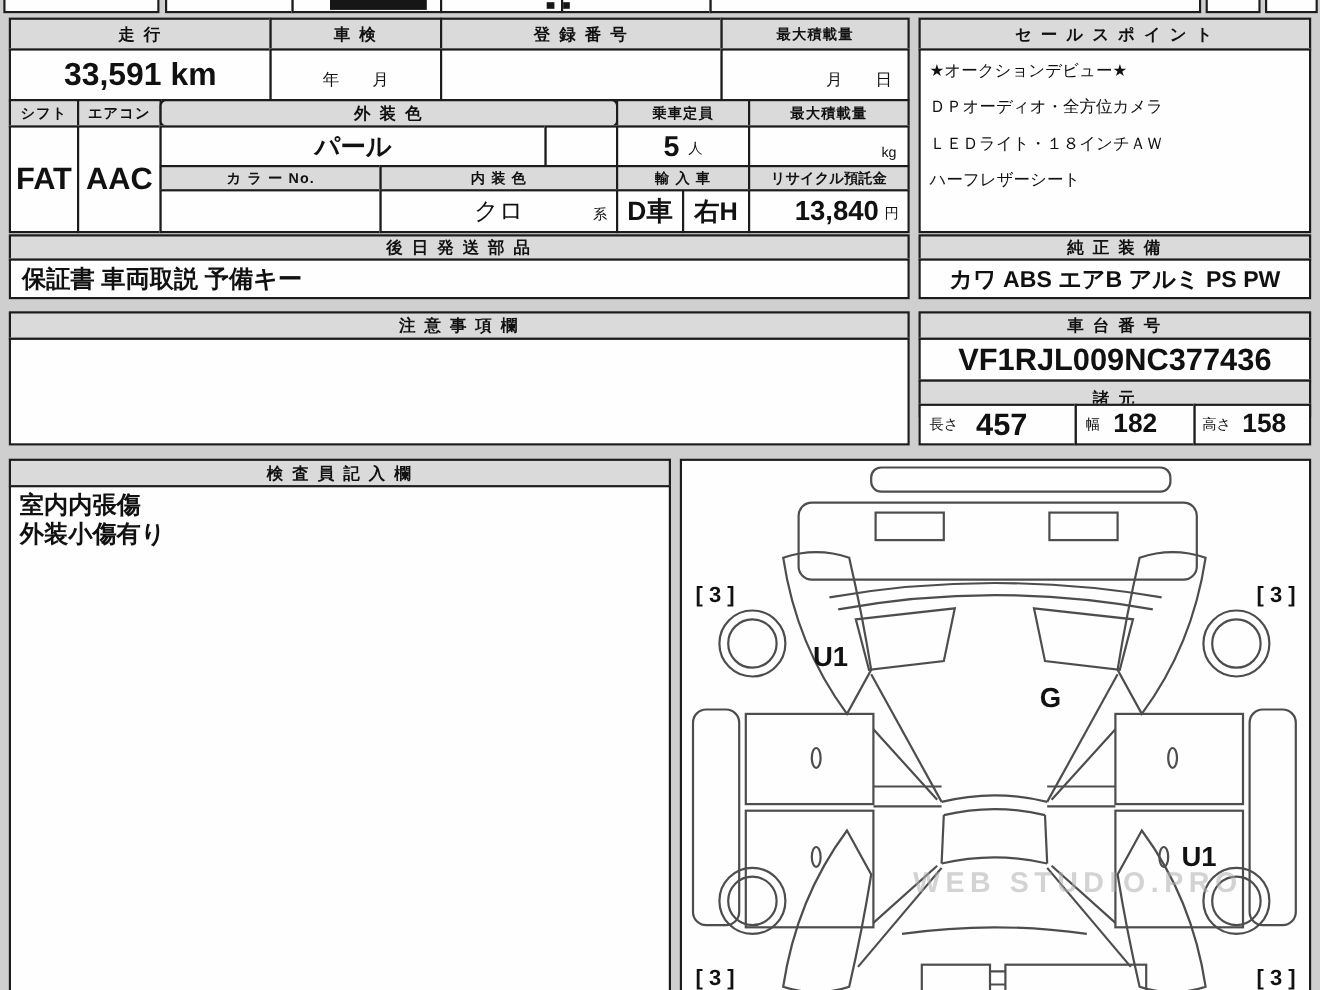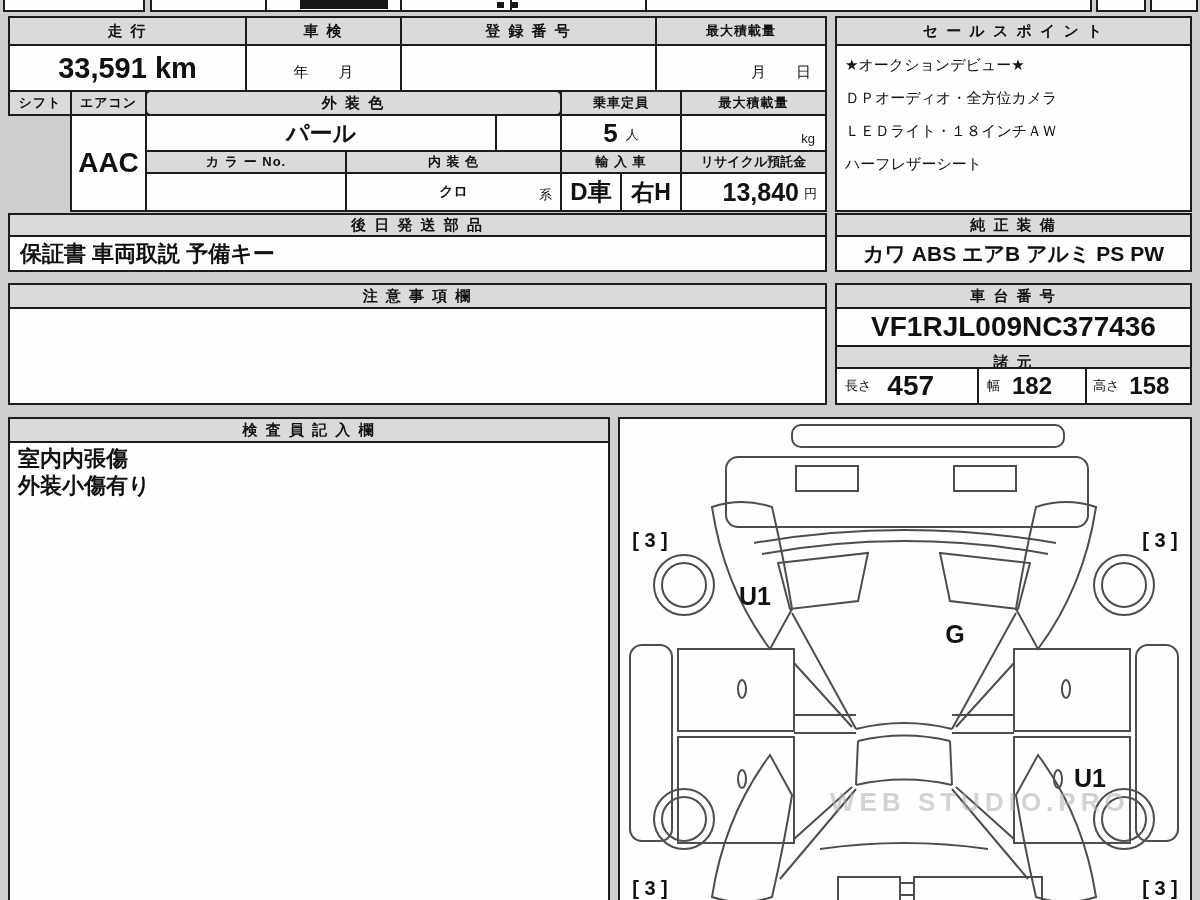--- a/index.html
+++ b/index.html
@@ -45,40 +45,41 @@
   <div class="cell" style="left:245px;top:44px;width:157px;height:48px;font-size:15px;align-items:flex-end;padding-bottom:8px;">年　　月</div>
   <div class="cell" style="left:400px;top:44px;width:257px;height:48px;"></div>
   <div class="cell" style="left:655px;top:44px;width:172px;height:48px;font-size:15px;align-items:flex-end;justify-content:flex-end;padding:0 14px 8px 0;">月　　日</div>
 
   <div class="cell hdr hdr-sm" style="left:8px;top:90px;width:64px;height:26px;">シフト</div>
   <div class="cell hdr hdr-sm" style="left:70px;top:90px;width:77px;height:26px;">エアコン</div>
   <div class="cell hdr" style="left:145px;top:90px;width:417px;height:26px;border-radius:6px;">外 装 色</div>
   <div class="cell hdr hdr-sm" style="left:560px;top:90px;width:122px;height:26px;">乗車定員</div>
   <div class="cell hdr hdr-sm" style="left:680px;top:90px;width:147px;height:26px;">最大積載量</div>
 
+  <div class="cell big" style="left:8px;top:114px;width:64px;height:98px;">FAT</div>
   <div class="cell big" style="left:70px;top:114px;width:77px;height:98px;">AAC</div>
 
   <div class="cell" style="left:145px;top:114px;width:352px;height:38px;font-weight:bold;font-size:23px;">パール</div>
   <div class="cell" style="left:495px;top:114px;width:67px;height:38px;"></div>
   <div class="cell" style="left:560px;top:114px;width:122px;height:38px;gap:8px;">
     <span style="font-weight:bold;font-size:26px;">5</span>
     <span class="unit" style="align-self:flex-end;padding-bottom:6px;">人</span>
   </div>
   <div class="cell" style="left:680px;top:114px;width:147px;height:38px;justify-content:flex-end;align-items:flex-end;padding:0 10px 4px 0;">
     <span class="unit">kg</span>
   </div>
 
   <div class="cell hdr hdr-sm" style="left:145px;top:150px;width:202px;height:24px;">カ ラ ー No.</div>
   <div class="cell hdr hdr-sm" style="left:345px;top:150px;width:217px;height:24px;">内 装 色</div>
   <div class="cell hdr hdr-sm" style="left:560px;top:150px;width:122px;height:24px;">輸 入 車</div>
   <div class="cell hdr hdr-sm" style="left:680px;top:150px;width:147px;height:24px;letter-spacing:0;">リサイクル預託金</div>
 
   <div class="cell" style="left:145px;top:172px;width:202px;height:40px;"></div>
   <div class="cell" style="left:345px;top:172px;width:217px;height:40px;">
-    <span style="font-weight:bold;font-size:14px;">クロ</span>
+    <span style="font-weight:normal;font-size:22px;">クロ</span>
     <span class="unit" style="position:absolute;right:8px;bottom:6px;">系</span>
   </div>
   <div class="cell" style="left:560px;top:172px;width:62px;height:40px;font-weight:bold;font-size:24px;">D車</div>
   <div class="cell" style="left:620px;top:172px;width:62px;height:40px;font-weight:bold;font-size:23px;">右H</div>
   <div class="cell" style="left:680px;top:172px;width:147px;height:40px;justify-content:flex-end;gap:5px;padding-right:8px;">
     <span style="font-weight:bold;font-size:25px;">13,840</span>
     <span class="unit" style="align-self:flex-end;padding-bottom:7px;">円</span>
   </div>
 
   <div class="cell hdr" style="left:8px;top:213px;width:819px;height:24px;">後 日 発 送 部 品</div>

